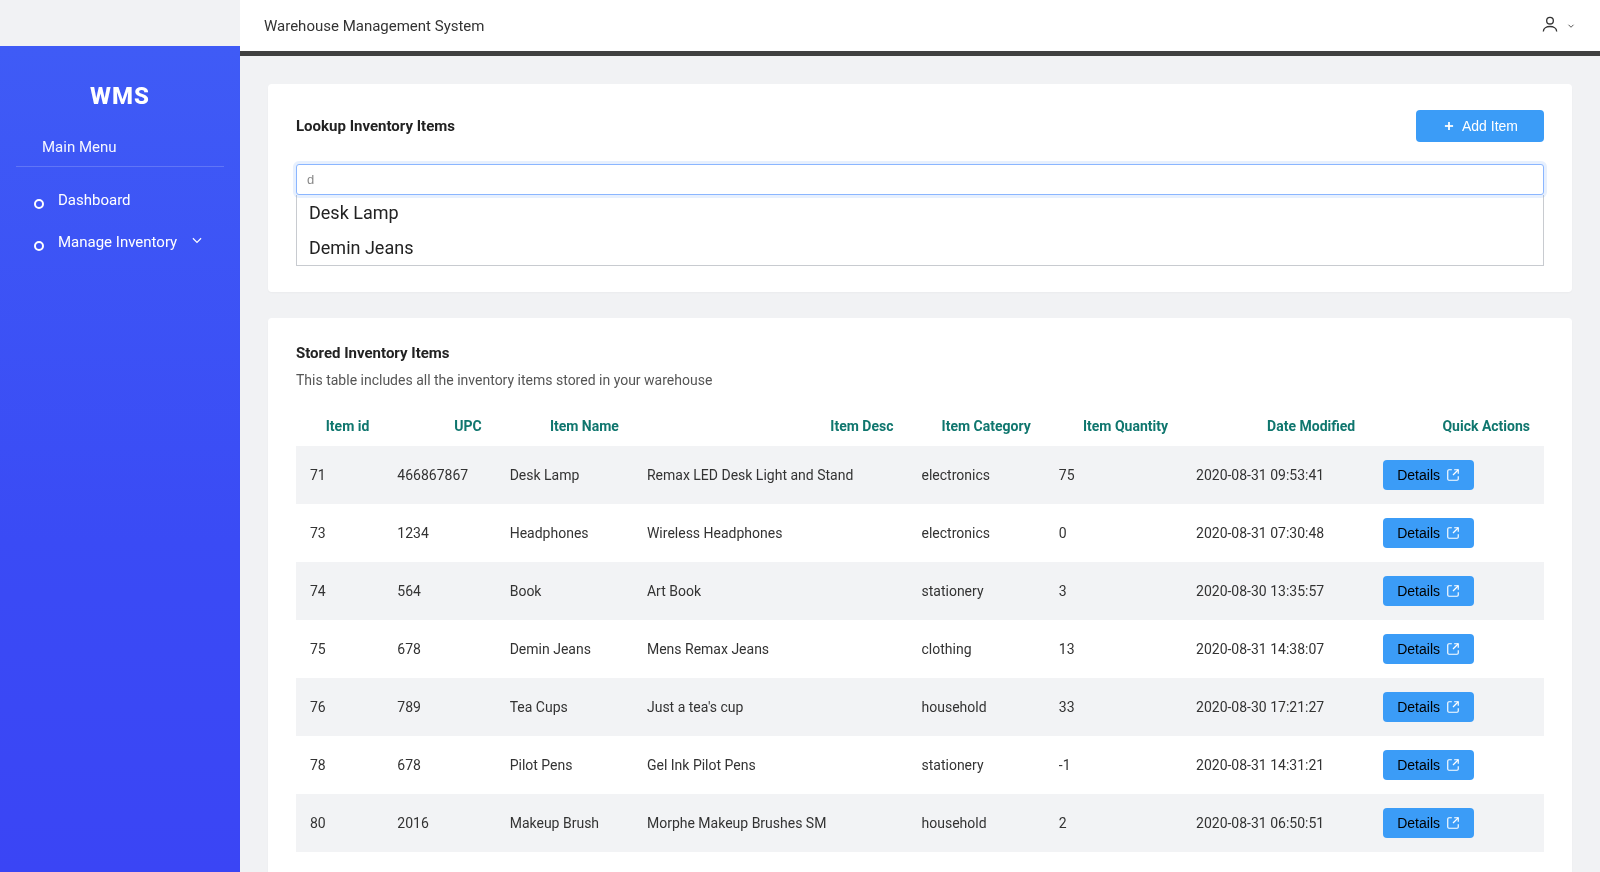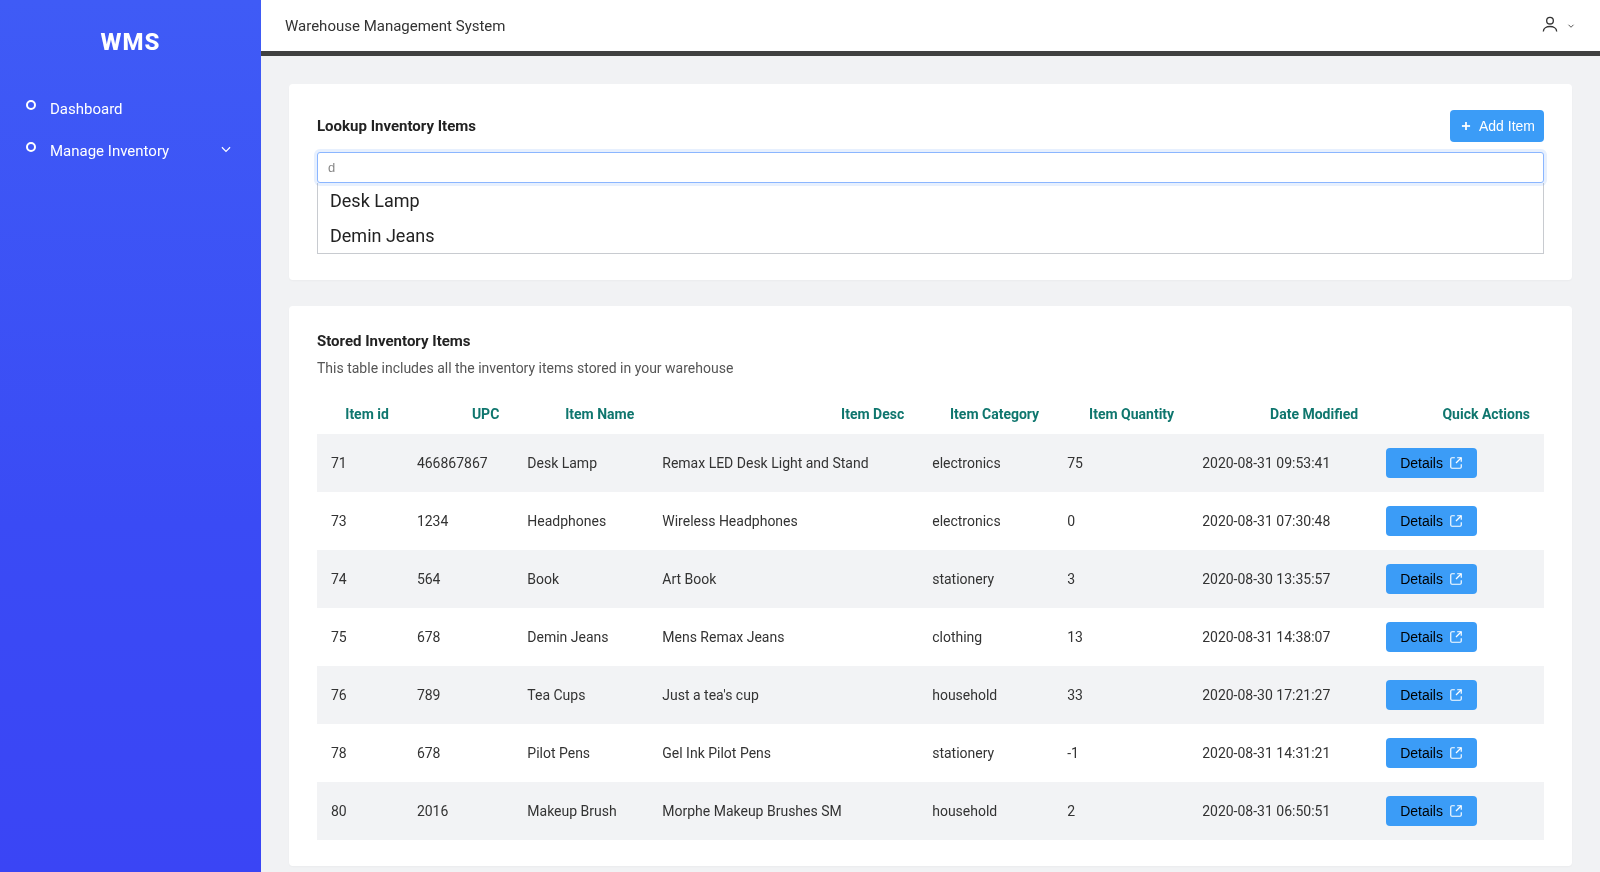--- a/index.html
+++ b/index.html
@@ -7,25 +7,26 @@
     font-family: -apple-system, BlinkMacSystemFont, "Segoe UI", Roboto, "Helvetica Neue", Arial, sans-serif;
     font-size: 14px;
     color: #212529;
     background: #f1f2f4;
     width: 1600px;
     height: 872px;
     overflow: hidden;
   }
   .app { display: flex; width: 100%; height: 100%; }
   .sidebar {
-    width: 261px;
+    width: 240px;
     background: linear-gradient(180deg, #3f5bf6 0%, #3a4bf5 60%, #3a45f5 100%);
     color: #fff;
     flex-shrink: 0;
-    padding: 0;
+    padding: 8px;
+    margin-top: 46px;
   }
   .sidebar .logo-wrap {
     padding: 28px 0 20px 0;
     text-align: center;
   }
   .sidebar .logo {
     font-weight: 800;
     font-size: 24px;
     letter-spacing: 1px;
     position: relative;
@@ -34,21 +35,21 @@
   .sidebar .menu-header {
     padding: 8px 26px 10px 26px;
     font-size: 15px;
     color: rgba(255,255,255,0.95);
     border-bottom: 1px solid rgba(255,255,255,0.18);
     margin: 0 8px;
   }
   .sidebar ul { list-style: none; margin-top: 12px; }
   .sidebar li {
     display: flex;
-    align-items: flex-start;
+    align-items: flex-end;
     padding: 12px 26px;
     cursor: pointer;
     font-size: 15px;
     position: relative;
   }
   .sidebar li .bullet {
     width: 10px; height: 10px; border: 2px solid #fff; border-radius: 50%;
     margin-right: 14px; flex-shrink: 0;
   }
   .sidebar li .chev {
@@ -86,32 +87,32 @@
     background: #fff;
     border-radius: 4px;
     padding: 26px 28px 26px 28px;
     margin-bottom: 26px;
     box-shadow: 0 1px 2px rgba(0,0,0,0.03);
   }
   .card-header-row {
     display: flex;
     justify-content: space-between;
     align-items: center;
-    margin-bottom: 10px;
+    margin-bottom: 22px;
   }
   .card h3 {
     font-size: 15px;
     font-weight: 700;
     color: #222;
   }
   .btn-primary {
     background: #3b9cf7;
     color: #fff;
     border: none;
-    padding: 8px 9px;
+    padding: 8px 26px;
     border-radius: 4px;
     font-size: 14px;
     cursor: pointer;
     display: inline-flex;
     align-items: center;
   }
   .btn-primary svg { margin-right: 6px; }
   .search-wrap { position: relative; }
   .search-input {
     width: 100%;
@@ -172,20 +173,21 @@
 </style>
 </head>
 <body>
 
 <div class="app">
   <aside class="sidebar">
     <div class="logo-wrap">
       <span class="logo">WMS</span>
       
     </div>
+    <div class="menu-header">Main Menu</div>
     <ul>
       <li>
         <span class="bullet"></span>
         <span>Dashboard</span>
       </li>
       <li>
         <span class="bullet"></span>
         <span>Manage Inventory</span>
         <span class="chev">
           <svg width="14" height="14" viewBox="0 0 24 24" fill="none" stroke="#fff" stroke-width="2">

